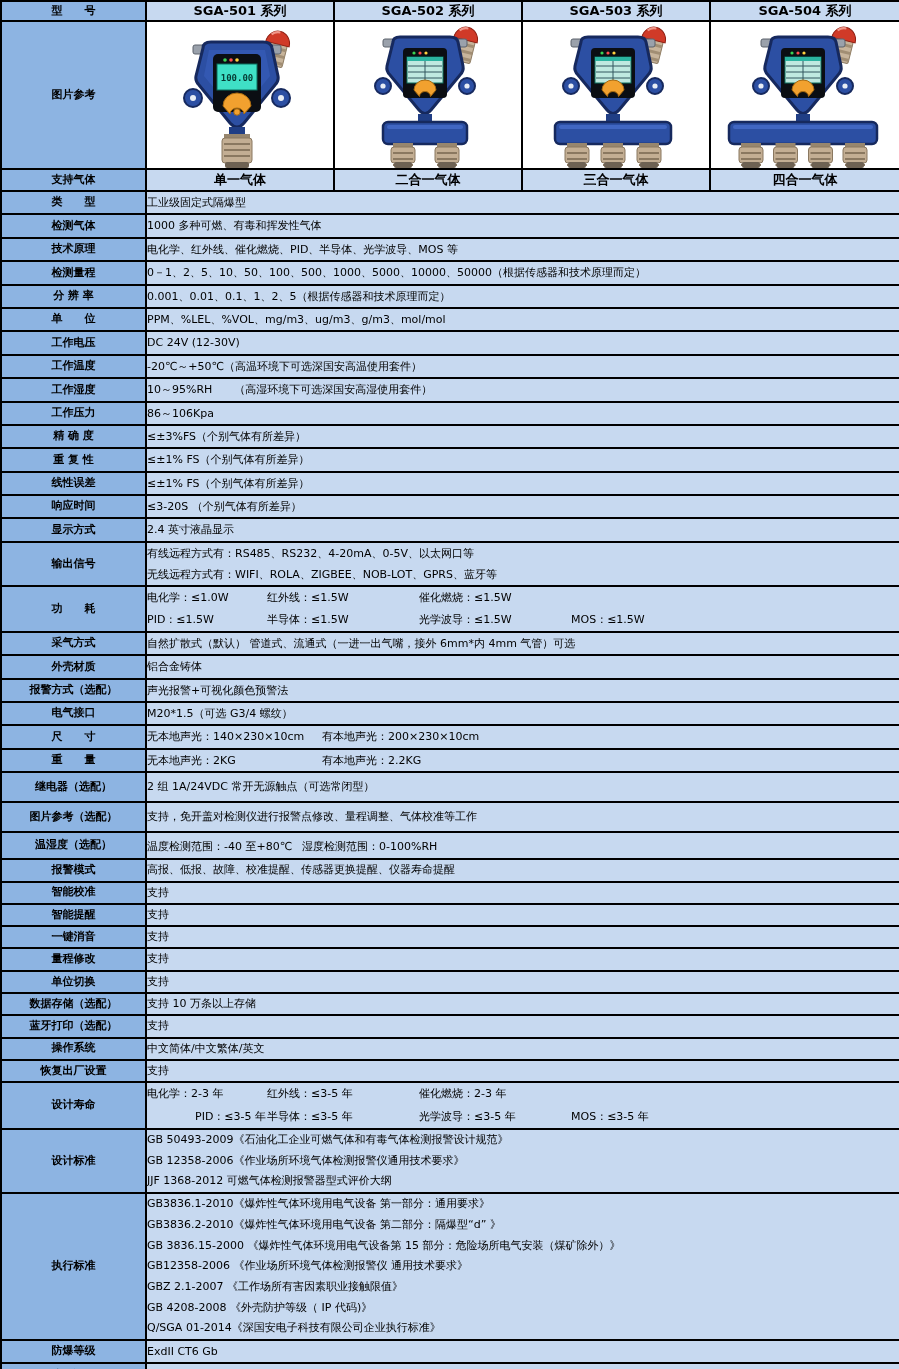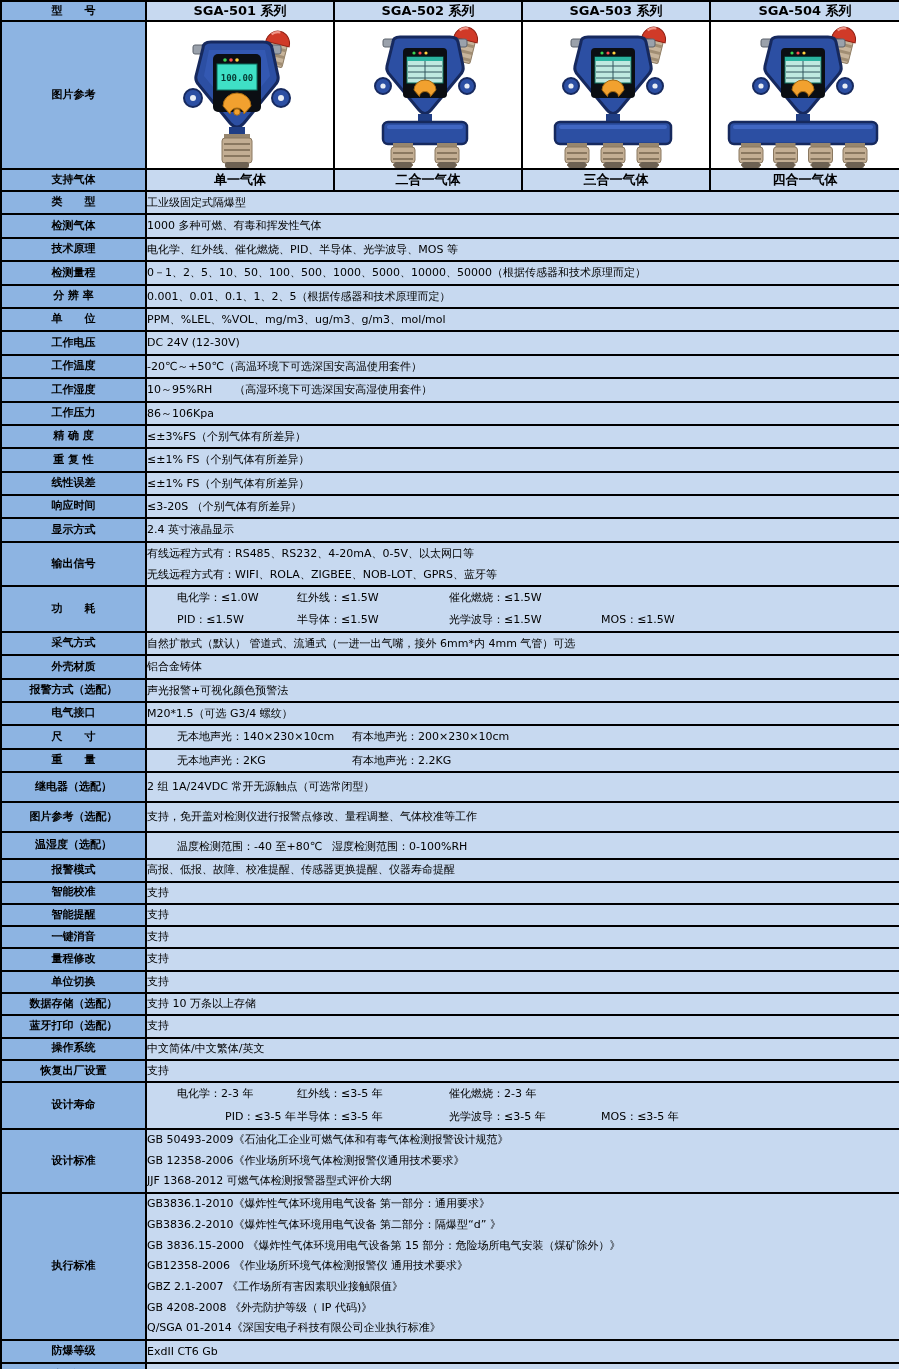--- a/index.html
+++ b/index.html
@@ -7,21 +7,21 @@
        font-family:"DejaVu Sans","Liberation Sans",sans-serif;color:#000;}
   table.spec{border-collapse:collapse;table-layout:fixed;width:899px;}
   table.spec th,table.spec td{border:2px solid #000;padding:0;overflow:hidden;}
   th.lbl{background:#8db4e2;font-weight:bold;font-size:11px;text-align:center;
          vertical-align:middle;letter-spacing:0;line-height:1.15;padding:0 2px;}
   td.model{background:#c7d9f0;font-weight:bold;font-size:13px;text-align:center;vertical-align:middle;}
   td.gas{background:#c7d9f0;font-weight:bold;font-size:13px;text-align:center;vertical-align:middle;}
   td.imgcell{background:#ffffff;text-align:right;vertical-align:middle;}
   td.val{background:#c7d9f0;font-size:11px;text-align:left;vertical-align:middle;padding-left:9px;}
   td.val .ln{position:relative;white-space:nowrap;}
-  td.val .seg{position:absolute;top:50%;transform:translateY(-50%);white-space:nowrap;margin-left:30px;}
+  td.val .seg{position:absolute;top:50%;transform:translateY(-50%);white-space:nowrap;}
   svg.prod{display:inline-block;vertical-align:middle;}
 </style>
 </head>
 <body>
 <div id="app">
 
 <table class="spec">
   <colgroup>
     <col style="width:145px">
         <col style="width:188px">

